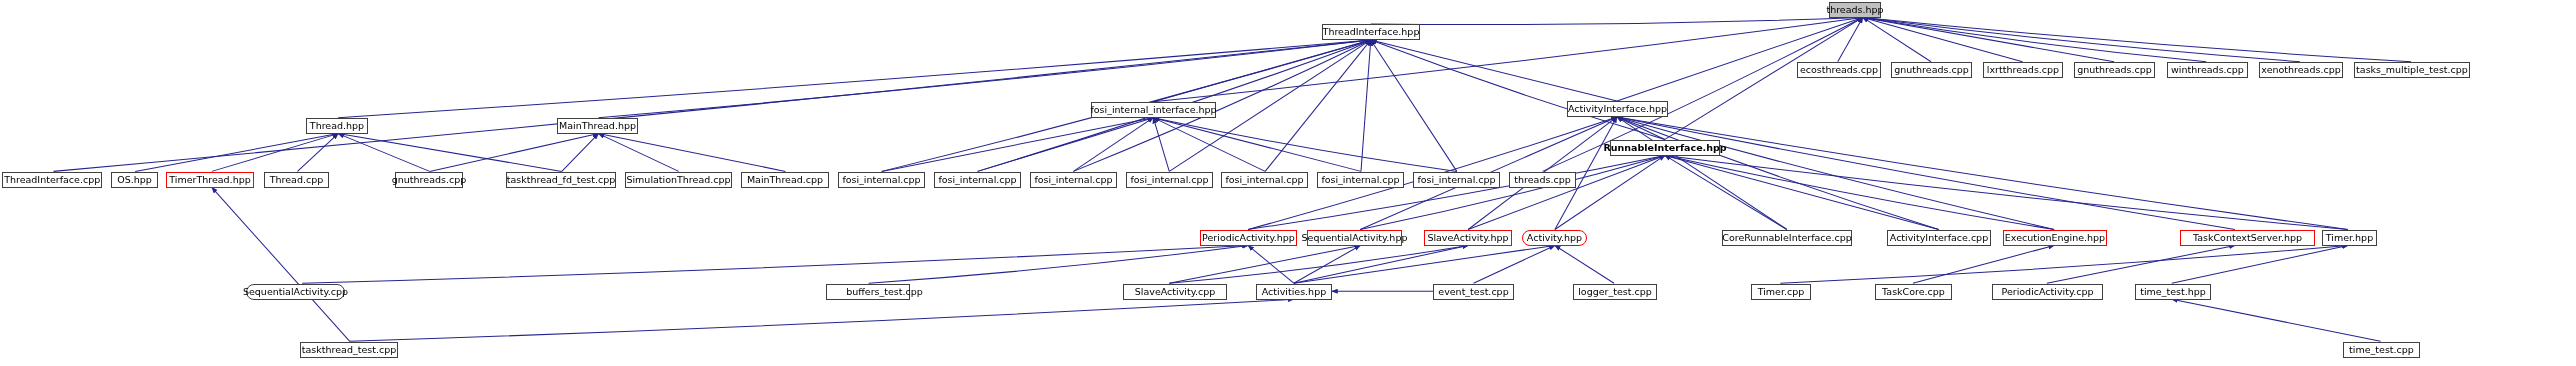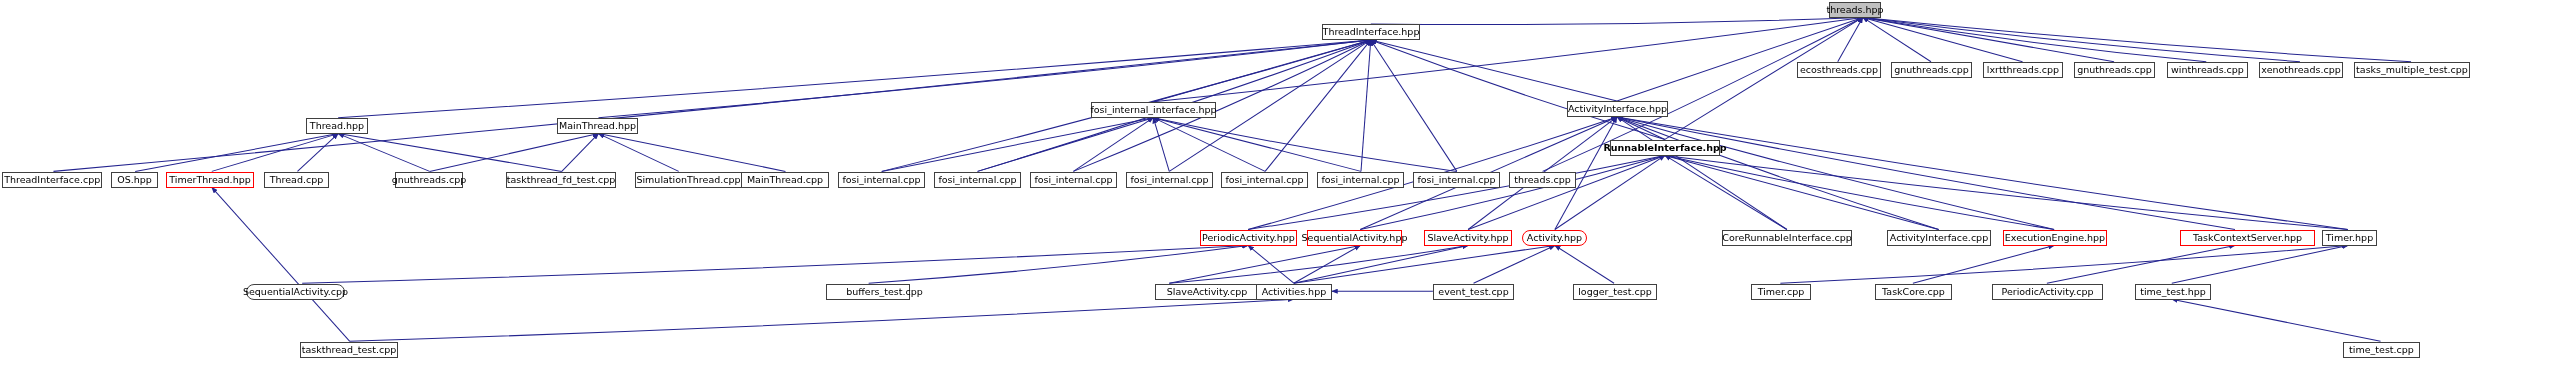--- a/index.html
+++ b/index.html
@@ -117,42 +117,42 @@
       <div class="node" style="left: 306px; top: 118px; width: 62px;">Thread.hpp</div>
       <div class="node" style="left: 557px; top: 118px; width: 81px;">MainThread.hpp</div>
       <div class="node" style="left: 1091px; top: 102px; width: 125px;">fosi_internal_interface.hpp</div>
       <div class="node" style="left: 1610px; top: 140px; width: 110px; font-weight: bold;">RunnableInterface.hpp</div>
       <div class="node" style="left: 2.2px; top: 172px; width: 100px;">ThreadInterface.cpp</div>
       <div class="node" style="left: 111px; top: 172px; width: 47px;">OS.hpp</div>
       <div class="node red" style="left: 166px; top: 172px; width: 88px;">TimerThread.hpp</div>
       <div class="node" style="left: 264px; top: 172px; width: 65px;">Thread.cpp</div>
       <div class="node" style="left: 395px; top: 172px; width: 68px;">gnuthreads.cpp</div>
       <div class="node" style="left: 506px; top: 172px; width: 110px;">taskthread_fd_test.cpp</div>
-      <div class="node" style="left: 625px; top: 172px; width: 107px; margin-left: 10px;">SimulationThread.cpp</div>
+      <div class="node" style="left: 625px; top: 172px; width: 107px;">SimulationThread.cpp</div>
       <div class="node" style="left: 741px; top: 172px; width: 88px;">MainThread.cpp</div>
       <div class="node" style="left: 838px; top: 172px; width: 87px;">fosi_internal.cpp</div>
       <div class="node" style="left: 934px; top: 172px; width: 87px;">fosi_internal.cpp</div>
       <div class="node" style="left: 1030px; top: 172px; width: 87px;">fosi_internal.cpp</div>
       <div class="node" style="left: 1126px; top: 172px; width: 87px;">fosi_internal.cpp</div>
       <div class="node" style="left: 1221px; top: 172px; width: 87px;">fosi_internal.cpp</div>
       <div class="node" style="left: 1317px; top: 172px; width: 87px;">fosi_internal.cpp</div>
       <div class="node" style="left: 1413px; top: 172px; width: 87px;">fosi_internal.cpp</div>
       <div class="node" style="left: 1509px; top: 172px; width: 67px;">threads.cpp</div>
       <div class="node red" style="left: 1200px; top: 230px; width: 97px;">PeriodicActivity.hpp</div>
       <div class="node red" style="left: 1307px; top: 230px; width: 95px;">SequentialActivity.hpp</div>
       <div class="node red" style="left: 1424px; top: 230px; width: 88px;">SlaveActivity.hpp</div>
       <div class="node red" style="left: 1522px; top: 230px; width: 65px; border-radius: 8px;">Activity.hpp</div>
       <div class="node" style="left: 1722px; top: 230px; width: 130px;">CoreRunnableInterface.cpp</div>
       <div class="node" style="left: 1887px; top: 230px; width: 104px;">ActivityInterface.cpp</div>
       <div class="node red" style="left: 2003px; top: 230px; width: 104px;">ExecutionEngine.hpp</div>
       <div class="node red" style="left: 2180px; top: 230px; width: 135px;">TaskContextServer.hpp</div>
       <div class="node" style="left: 2322px; top: 230px; width: 55px;">Timer.hpp</div>
       <div class="node" style="left: 246px; top: 284px; width: 99px; border-radius: 8px;">SequentialActivity.cpp</div>
       <div class="node" style="left: 826px; top: 284px; width: 84px; padding-left: 33px;">buffers_test.cpp</div>
-      <div class="node" style="left: 1123px; top: 284px; width: 104px; margin-left: 32px;">SlaveActivity.cpp</div>
+      <div class="node" style="left: 1123px; top: 284px; width: 104px;">SlaveActivity.cpp</div>
       <div class="node" style="left: 1256px; top: 284px; width: 76px;">Activities.hpp</div>
       <div class="node" style="left: 1433px; top: 284px; width: 81px;">event_test.cpp</div>
       <div class="node" style="left: 1573px; top: 284px; width: 84px;">logger_test.cpp</div>
       <div class="node" style="left: 1751px; top: 284px; width: 60px;">Timer.cpp</div>
       <div class="node" style="left: 1875px; top: 284px; width: 77px;">TaskCore.cpp</div>
       <div class="node" style="left: 1992px; top: 284px; width: 111px;">PeriodicActivity.cpp</div>
       <div class="node" style="left: 2135px; top: 284px; width: 76px;">time_test.hpp</div>
       <div class="node" style="left: 300px; top: 342px; width: 98px;">taskthread_test.cpp</div>
       <div class="node" style="left: 2343px; top: 342px; width: 77px;">time_test.cpp</div>
     </div>

